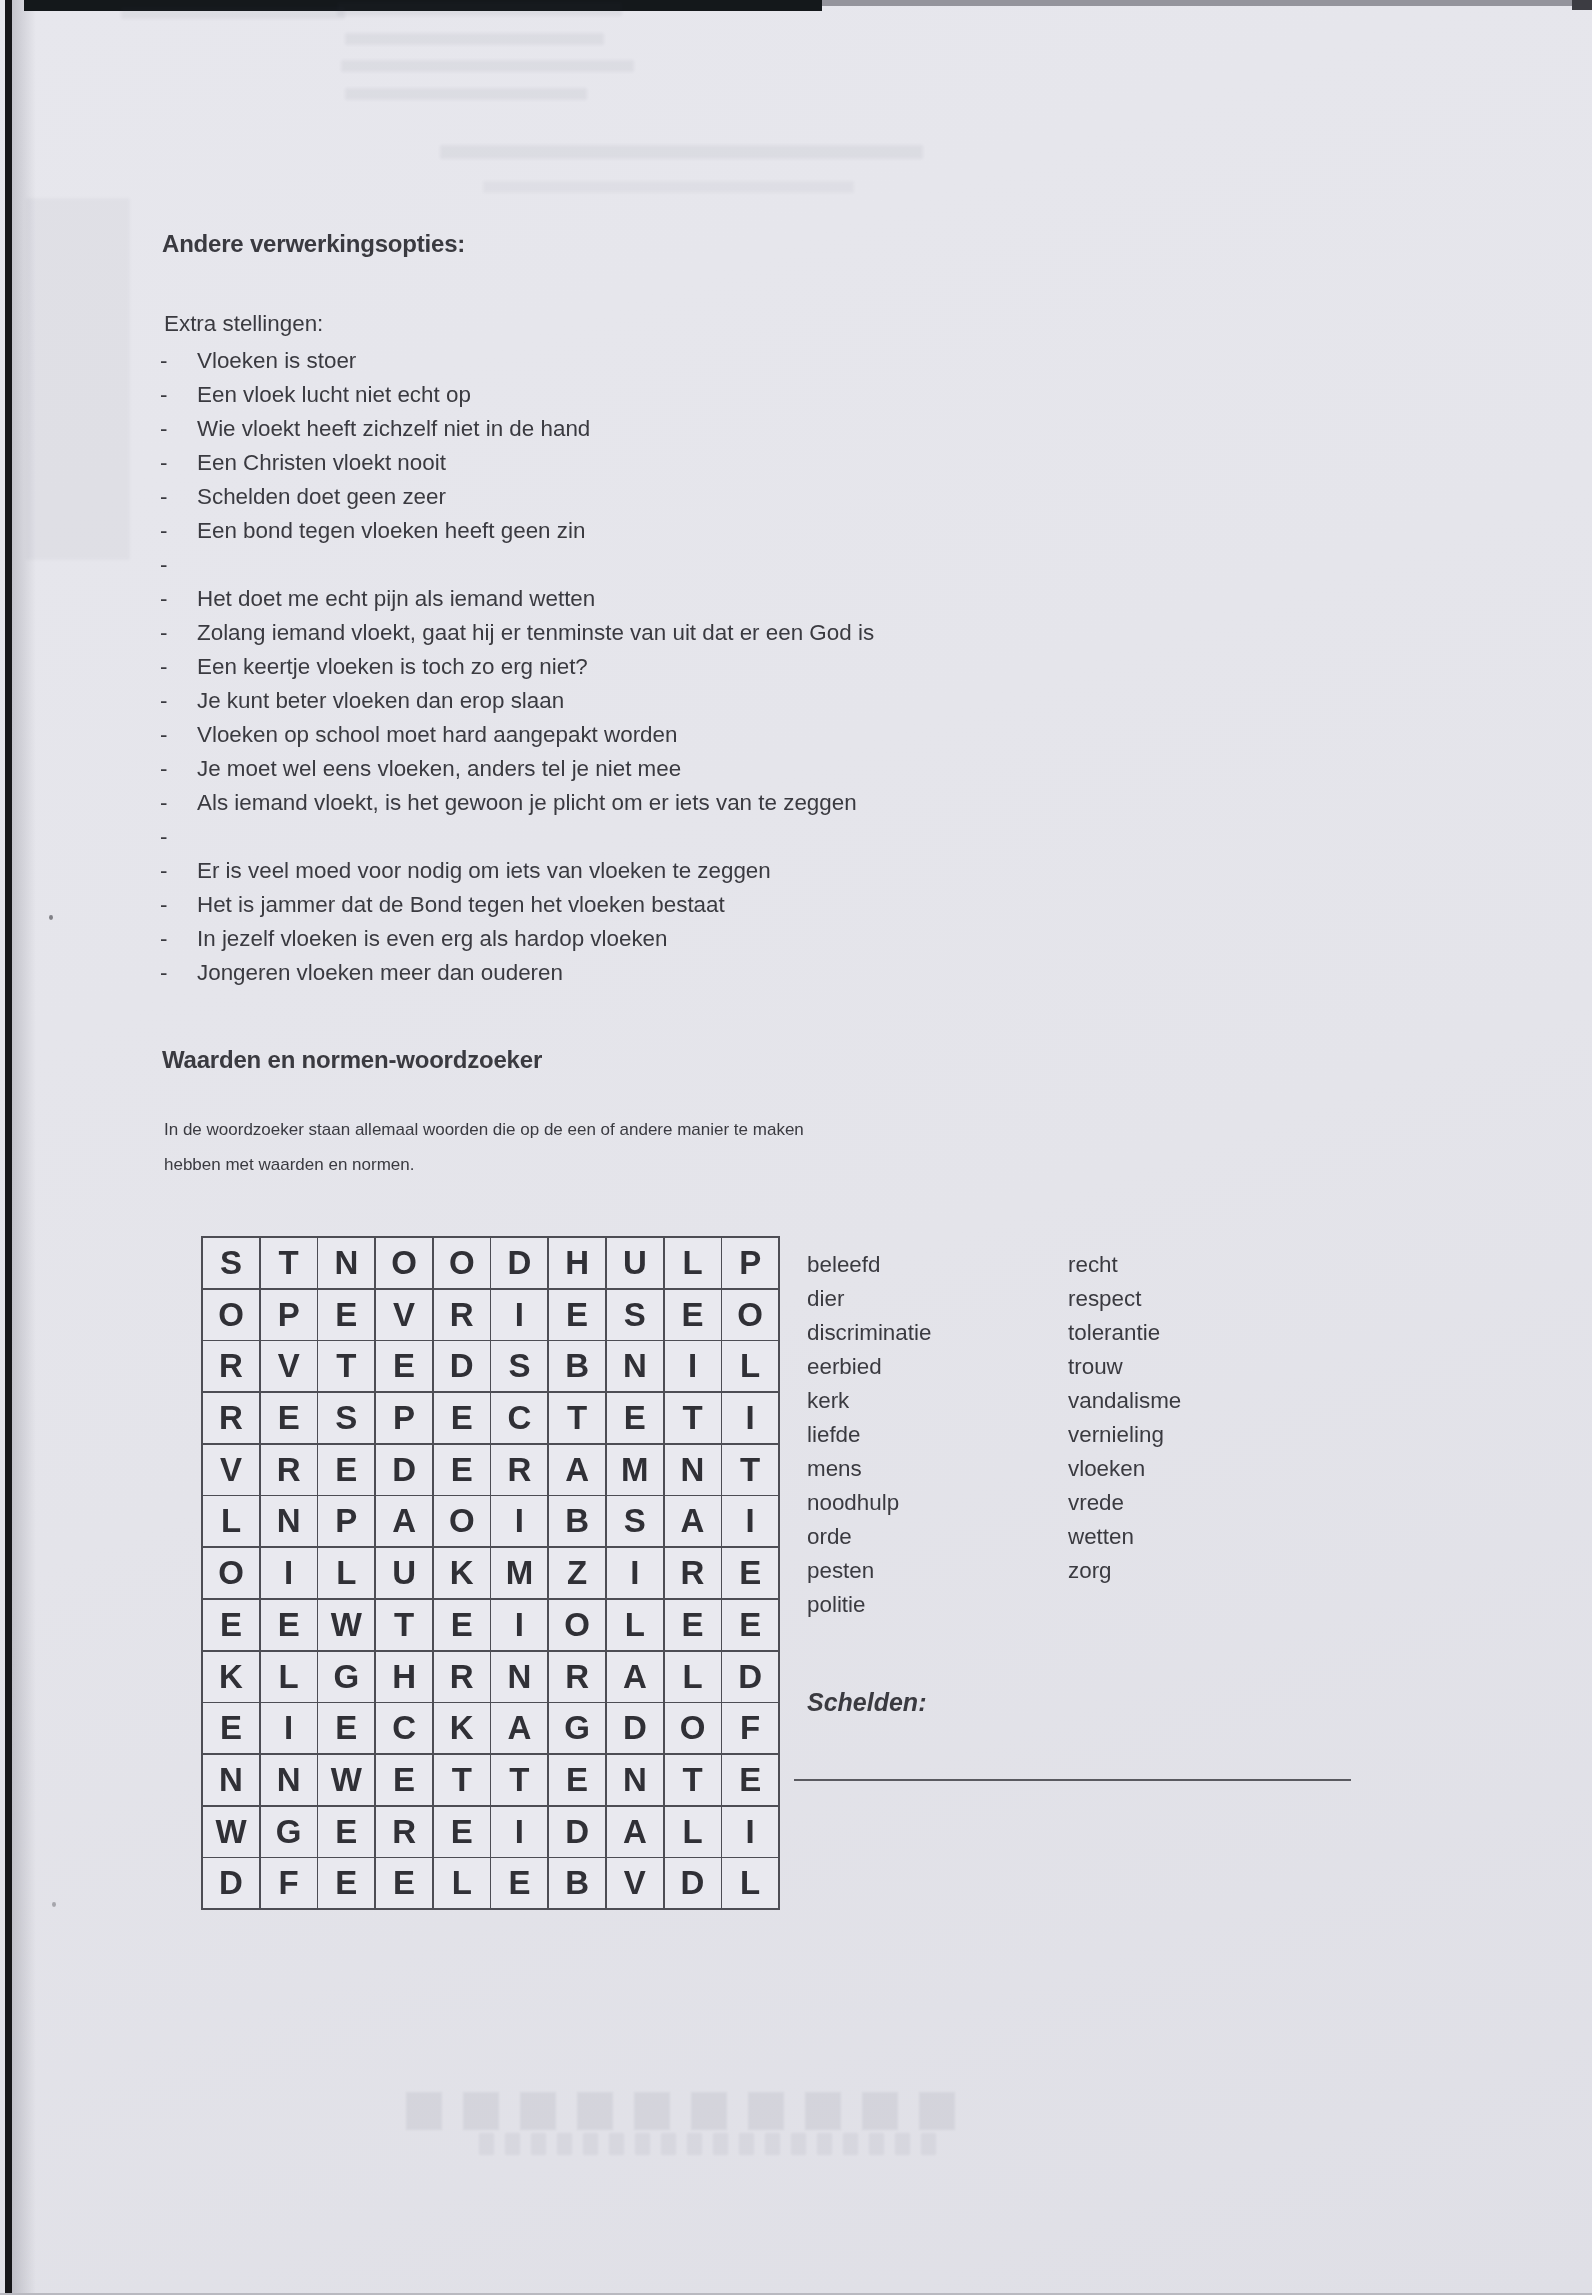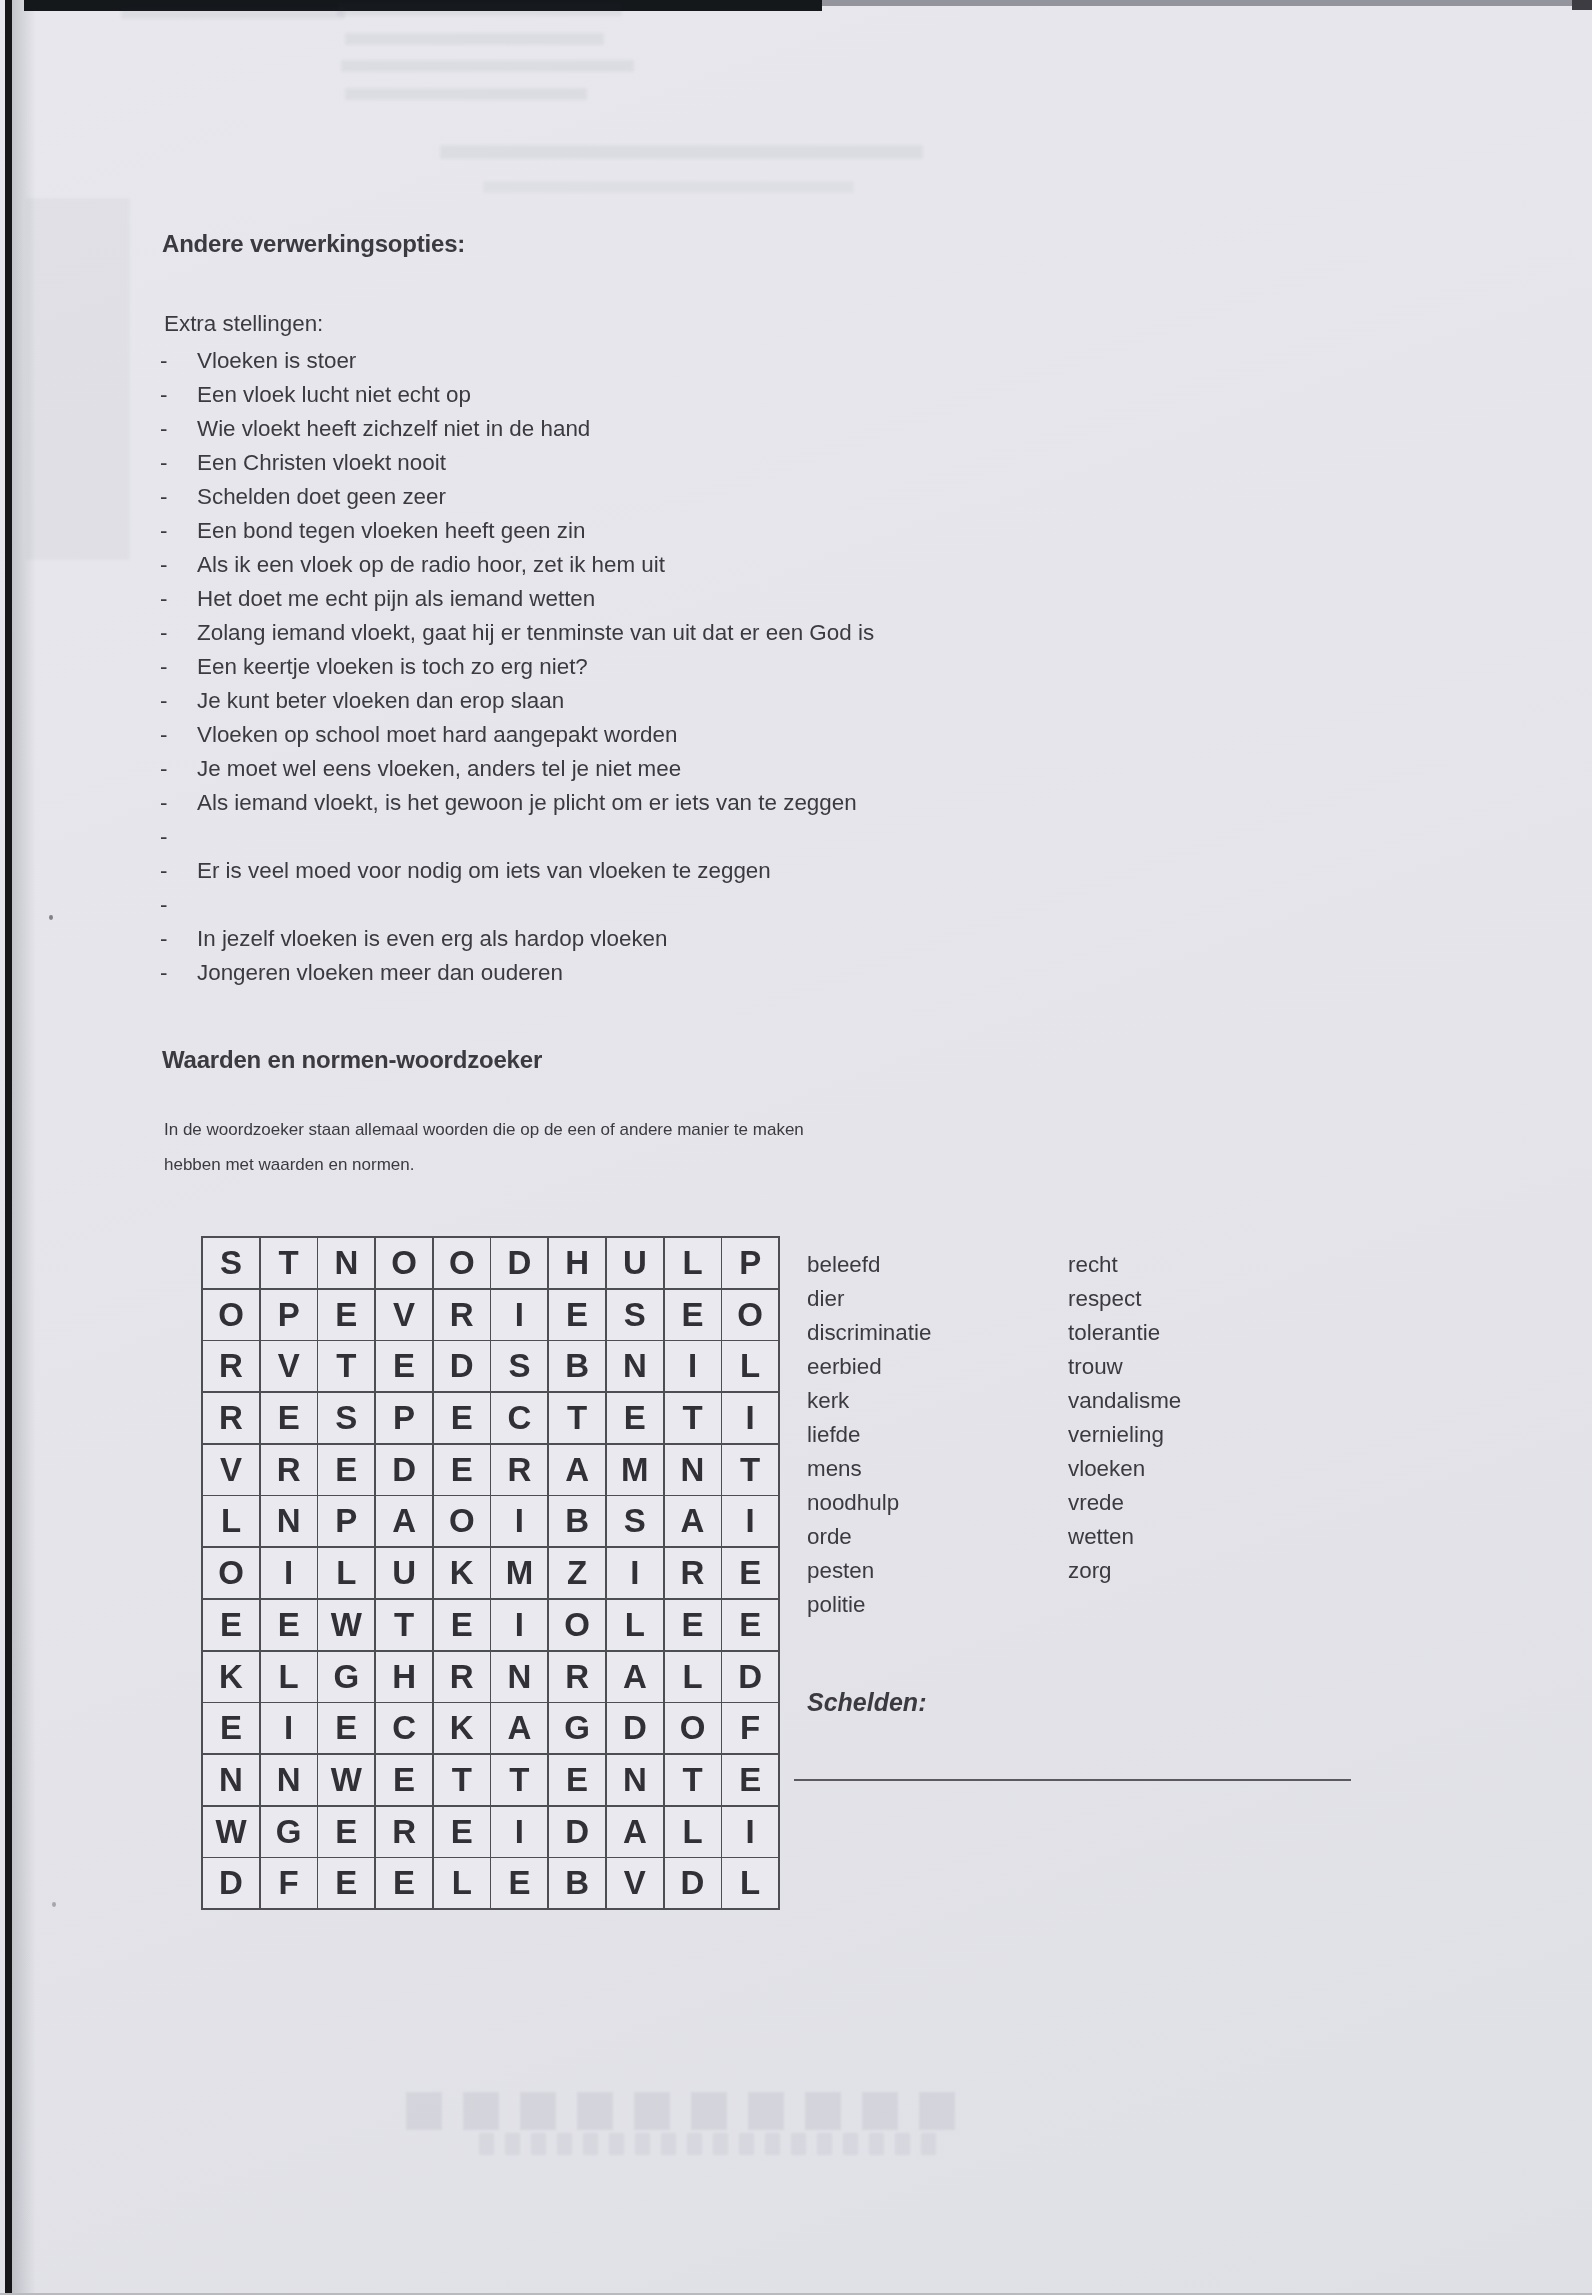--- a/index.html
+++ b/index.html
@@ -102,21 +102,20 @@
       <div class="stmt">
         <span class="dash">-</span>
         <span class="txt">Schelden doet geen zeer</span>
       </div>
       <div class="stmt">
         <span class="dash">-</span>
         <span class="txt">Een bond tegen vloeken heeft geen zin</span>
       </div>
       <div class="stmt">
         <span class="dash">-</span>
-        <span class="txt">Als ik een vloek op de radio hoor, zet ik hem uit</span>
       </div>
       <div class="stmt">
         <span class="dash">-</span>
         <span class="txt">Het doet me echt pijn als iemand wetten</span>
       </div>
       <div class="stmt">
         <span class="dash">-</span>
         <span class="txt">Zolang iemand vloekt, gaat hij er tenminste van uit dat er een God is</span>
       </div>
       <div class="stmt">
@@ -141,20 +140,21 @@
       </div>
       <div class="stmt">
         <span class="dash">-</span>
       </div>
       <div class="stmt">
         <span class="dash">-</span>
         <span class="txt">Er is veel moed voor nodig om iets van vloeken te zeggen</span>
       </div>
       <div class="stmt">
         <span class="dash">-</span>
+        <span class="txt">Het is jammer dat de Bond tegen het vloeken bestaat</span>
       </div>
       <div class="stmt">
         <span class="dash">-</span>
         <span class="txt">In jezelf vloeken is even erg als hardop vloeken</span>
       </div>
       <div class="stmt">
         <span class="dash">-</span>
         <span class="txt">Jongeren vloeken meer dan ouderen</span>
       </div>
     </div>

